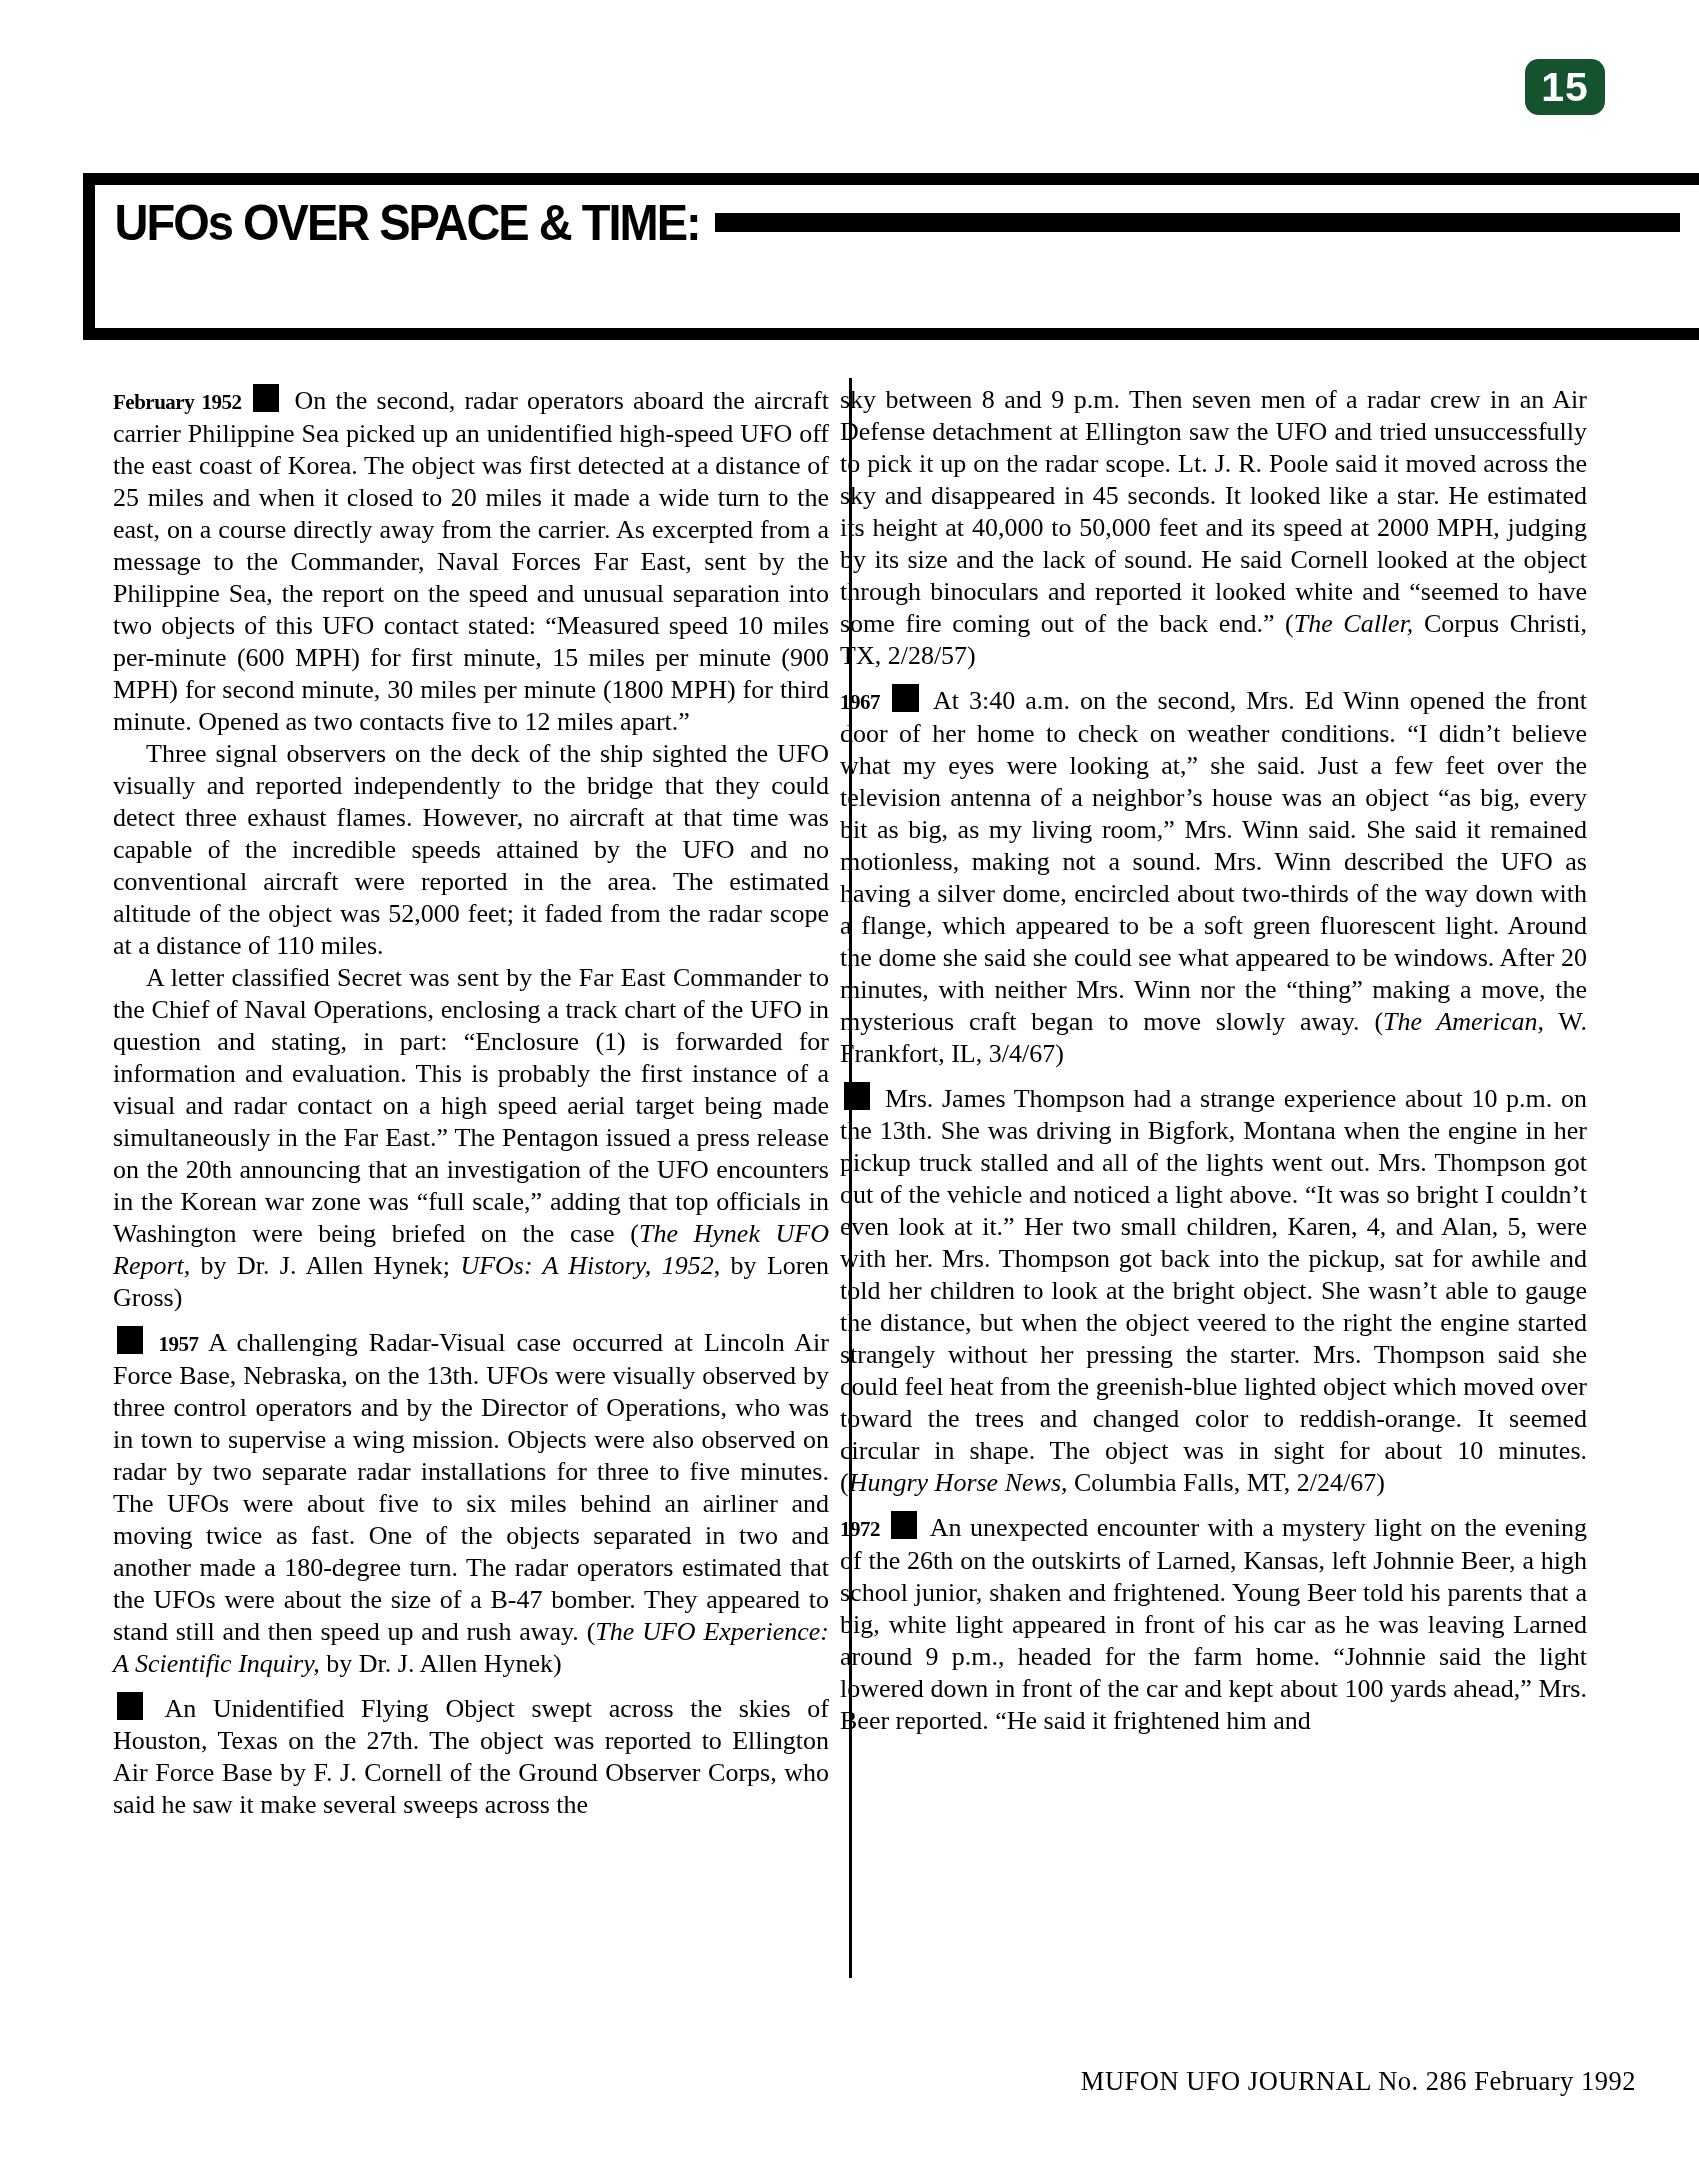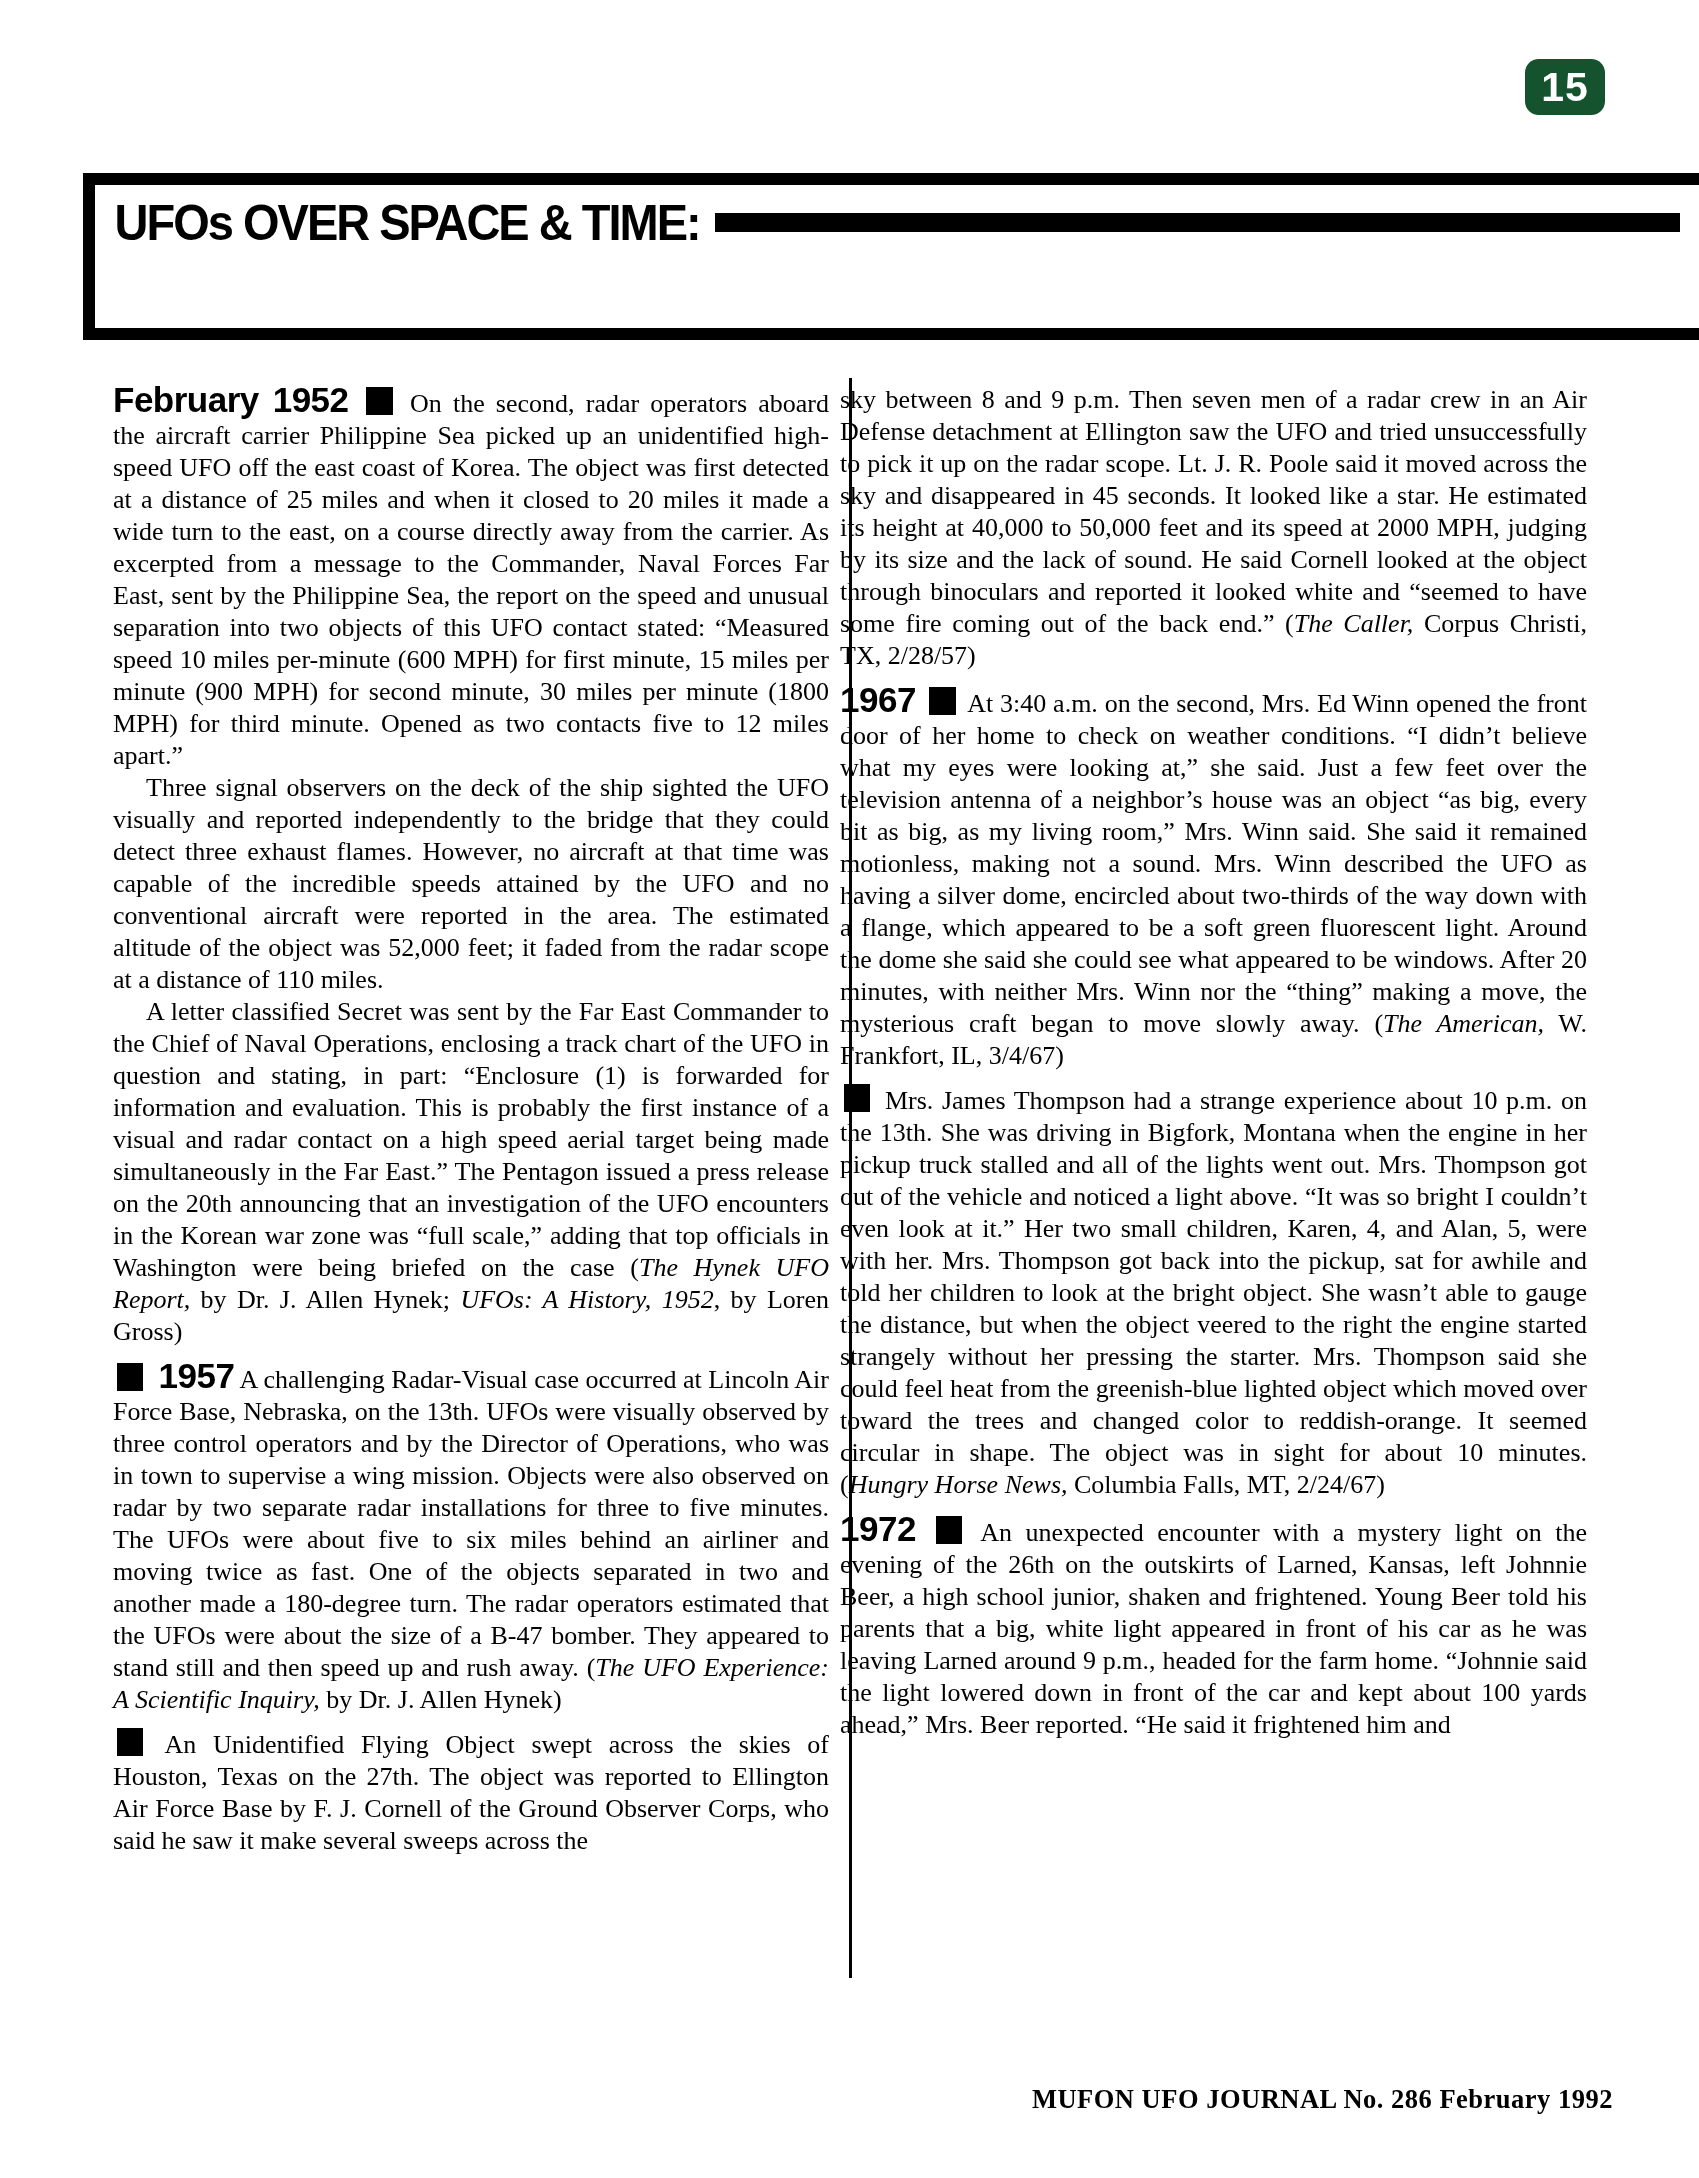--- a/index.html
+++ b/index.html
@@ -58,35 +58,35 @@
   .divider {
     position: absolute; left: 736px; top: -5.9px;
     width: 2.9px; height: 1600px; background: #000;
   }
   .para { margin: 0; }
   .para.indent { text-indent: 33px; }
   .para.space-before { margin-top: 12px; }
   .seg-normal { }
   .seg-italic { font-style: italic; }
   .seg-bold {
-    font-family: Liberation Sans, sans-serif;
-    font-weight: bold; font-size: 35px; letter-spacing: -0.5px;
+    font-family: Liberation Serif, serif;
+    font-weight: bold; font-size: 21px; letter-spacing: -0.5px;
   }
   .seg-square {
     display: inline-block;
     width: 26.5px; height: 28px; background: #000;
     vertical-align: -2.9px; margin: 0 5.9px 0 3.9px;
     overflow: hidden; color: transparent;
   }
 
   
   .footer {
-    position: absolute; right: 87px; top: 2066px;
+    position: absolute; right: 64px; top: 2066px;
     font-family: "Liberation Serif", serif;
-    font-weight: bold; font-size: 26.5px; letter-spacing: 0.5px; margin-top: 18px;
+    font-weight: normal; font-size: 26.5px; letter-spacing: 0.5px;
   }
 </style>
 </head>
 <body>
 
 <div class="page">
 
   <div class="page-number-badge">
     <span>15</span>
   </div>

